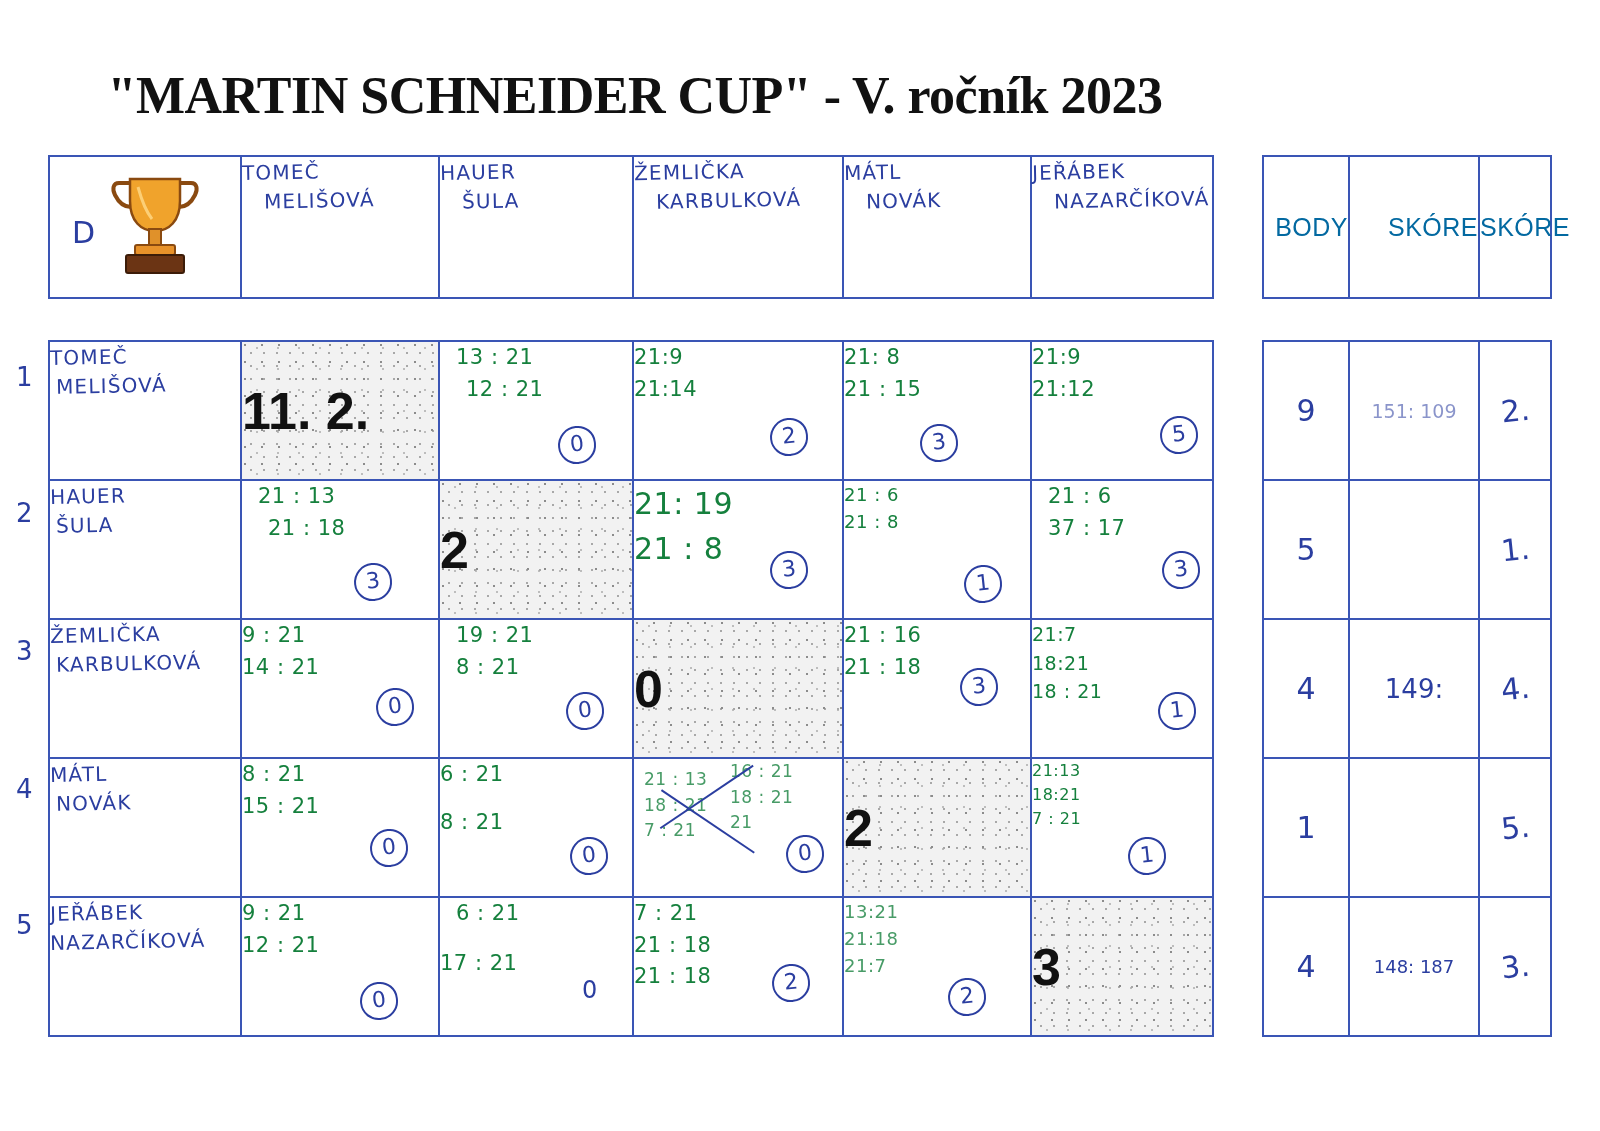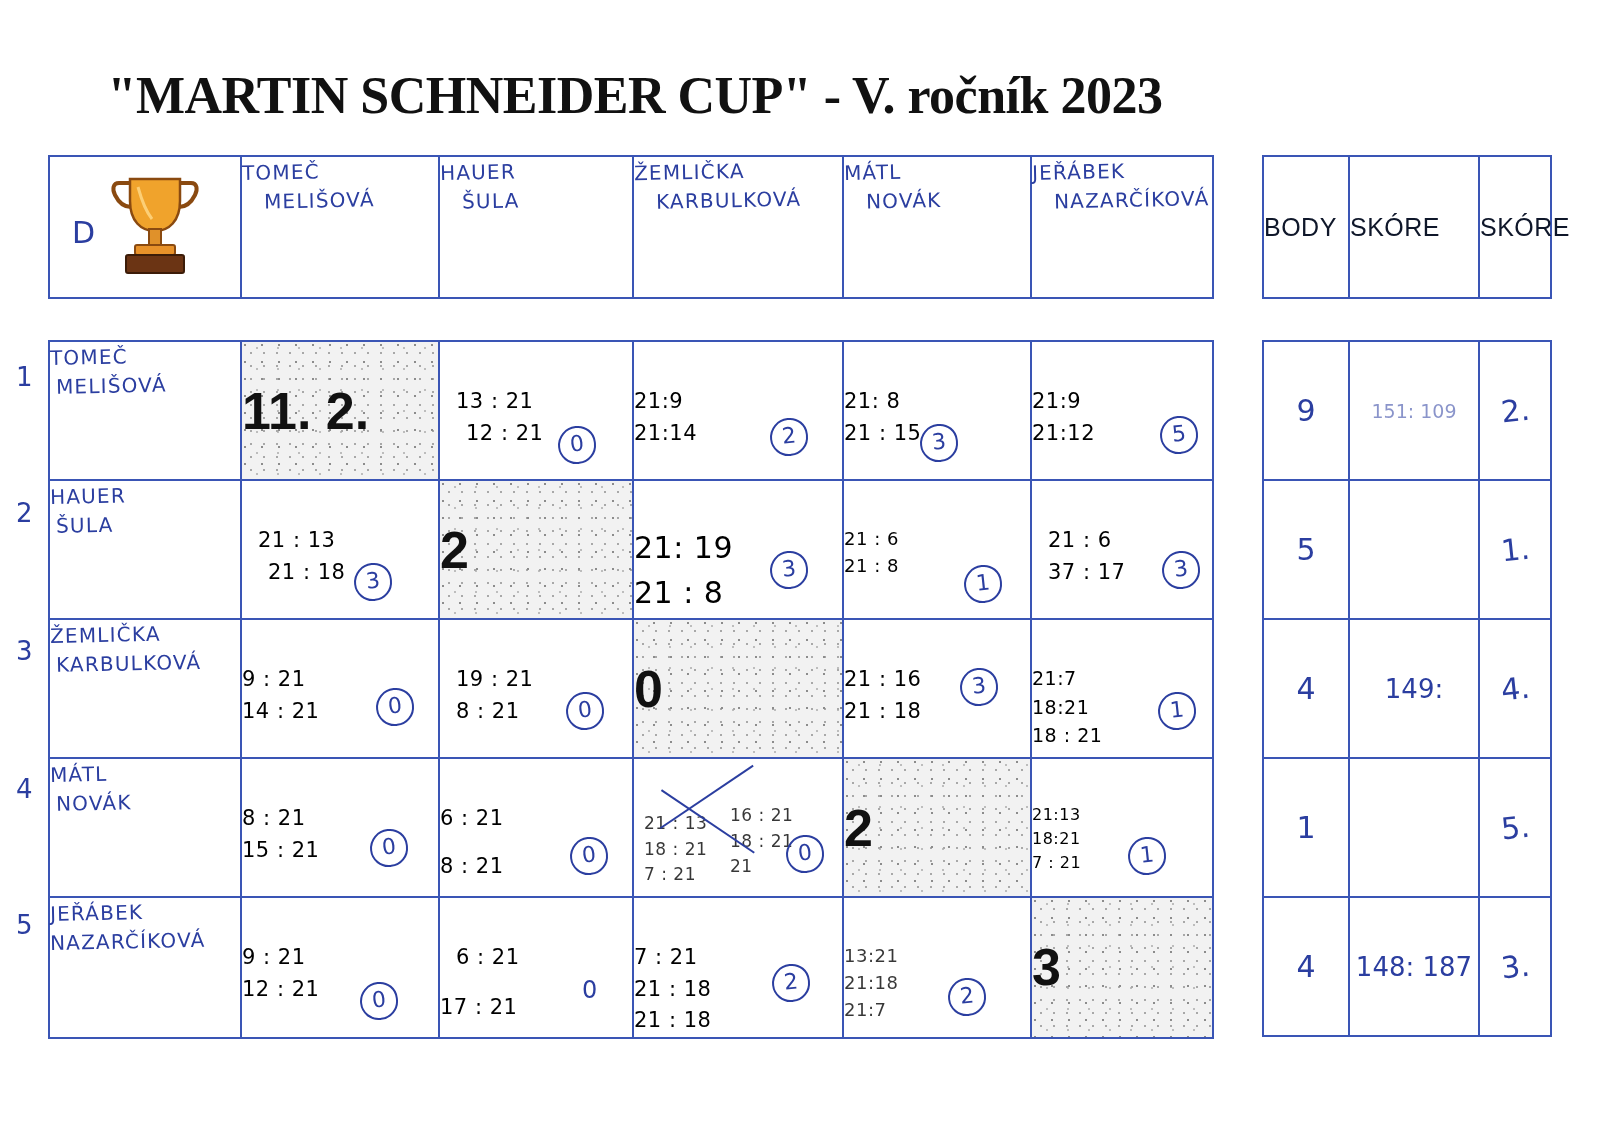--- a/index.html
+++ b/index.html
@@ -42,23 +42,22 @@
   .hand-name {
     font-size: 20px;
     letter-spacing: 1.2px;
     line-height: 1.45;
     transform: rotate(-1.2deg);
     color: #2b3ea0;
   }
   .hand-score {
     font-size: 21px;
     line-height: 1.5;
-    color: #000000;
+    color: #15803d;
     letter-spacing: 0.5px;
-    margin-top: 44px;
   }
 
   
   .grid {
     position: absolute;
     border-collapse: collapse;
     table-layout: fixed;
   }
   .grid td {
     border: 2px solid #3a55b5;
@@ -207,25 +206,25 @@
 
   
   #sum-head {
     top: 155px;
     left: 1262px;
     width: 290px;
     height: 140px;
   }
   #sum-head td {
     height: 140px;
-    text-align: left;
+    text-align: right;
     vertical-align: middle;
     font-family: "Liberation Sans", sans-serif;
     font-size: 25px;
-    color: #0f172a;
+    color: #0369a1;
     letter-spacing: 0.5px;
   }
   #sum-body {
     top: 340px;
     left: 1262px;
     width: 290px;
     height: 688px;
   }
   #sum-body td {
     height: 137px;
@@ -540,19 +539,19 @@
       <td><span class="sum-small" style="font-size:26px">149:</span></td>
       <td><span class="sum-rank">4.</span></td>
     </tr>
     <tr>
       <td><span class="sum-val">1</span></td>
       <td><span class="sum-small"></span></td>
       <td><span class="sum-rank">5.</span></td>
     </tr>
     <tr>
       <td><span class="sum-val">4</span></td>
-      <td><span class="sum-small" style="font-size:26px">148: 187</span></td>
+      <td><span class="sum-small" style="font-size:18px">148: 187</span></td>
       <td><span class="sum-rank">3.</span></td>
     </tr>
   </tbody>
     </table>
 
 </div>
 
 </body></html>

